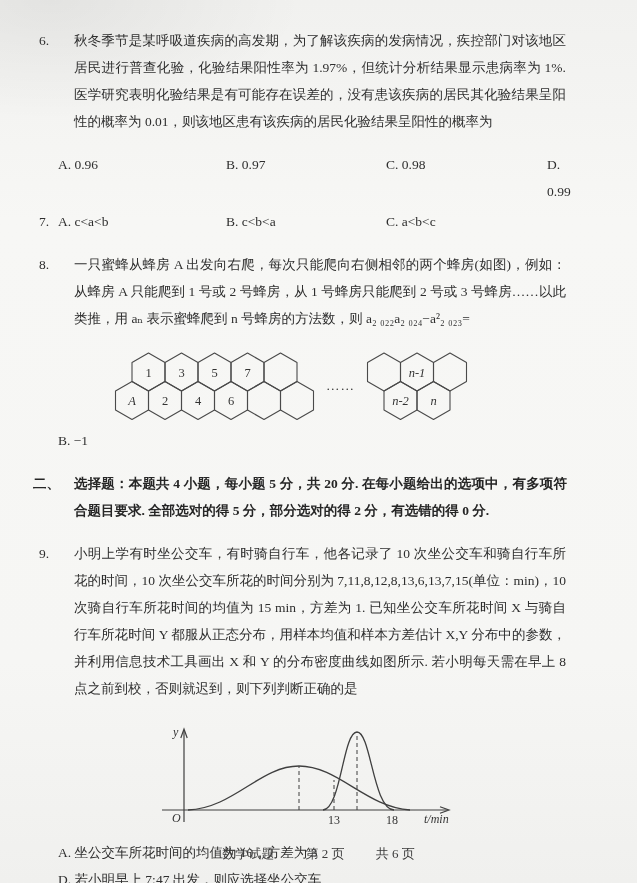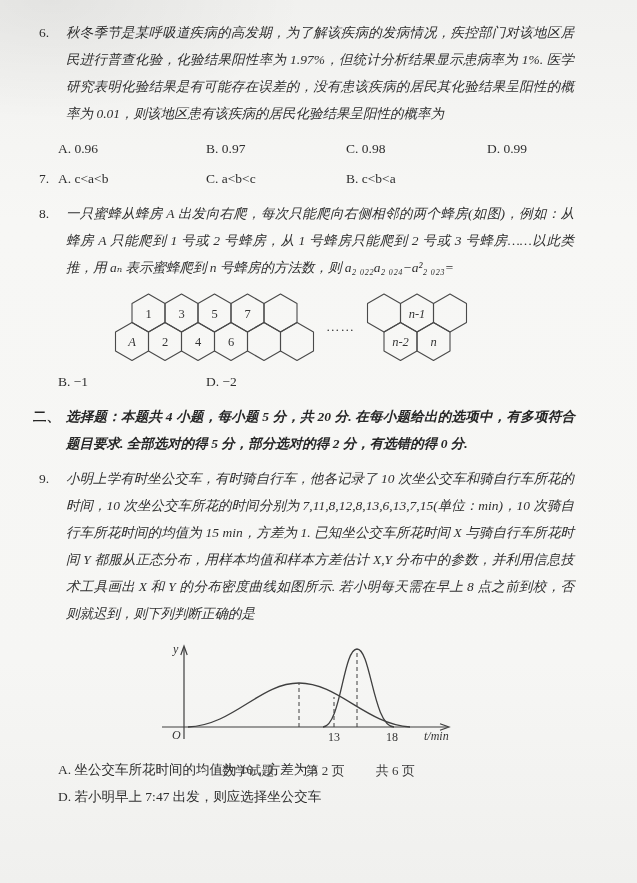--- a/index.html
+++ b/index.html
@@ -7,22 +7,22 @@
     width:637px;height:883px;overflow:hidden;position:relative;
     font-family:"Liberation Serif","DejaVu Serif",serif;
     font-size:13.5px;color:#2e2e2e;
     background:
       radial-gradient(ellipse 420px 200px at 8% 0%, rgba(0,0,0,0.06), transparent 60%),
       linear-gradient(180deg,#f1f1ef 0%, #f7f7f5 25%, #f6f6f4 75%, #f0f0ee 100%);
   }
   .paper{position:relative;padding-top:11px;}
   .q{position:relative;margin:0 0 3px 39px;width:543px;line-height:27px;}
   .qnum{position:absolute;left:0;top:0;}
-  .qtext{padding-left:19px;text-align:justify;margin:8px;font-style:italic;}
-  .opts4{display:grid;grid-template-columns:148px 140px 141px auto;padding-left:19px;margin:0 0 3px;}
+  .qtext{padding-left:19px;text-align:justify;margin:16px;}
+  .opts4{display:grid;grid-template-columns:148px 140px 141px auto;padding-left:19px;margin:0 0 3px;gap:20px;}
   .opts-list .opt{padding-left:19px;line-height:27px;}
   .sec{position:relative;margin:2px 0 2px 33px;width:550px;line-height:27px;font-weight:bold;color:#262626;}
   .sec .qnum{left:0;}
   .sec .qtext{padding-left:25px;}
   .fig-honeycomb{display:flex;align-items:center;gap:9px;margin:4px 0 3px 112px;}
   .fig-density{margin:2px 0 1px 148px;}
   svg{display:block;}
   .hex{fill:none;stroke:#4a4a4a;stroke-width:1.1;stroke-linejoin:round;}
   .hex-label{font-size:12.5px;fill:#333;text-anchor:middle;font-family:"Liberation Serif","DejaVu Serif",serif;}
   .hex-label.it{font-style:italic;}
@@ -49,22 +49,22 @@
       <span>B. 0.97</span>
       <span>C. 0.98</span>
       <span>D. 0.99</span>
     </div>
   </div>
 
   <div class="q">
     <span class="qnum">7.</span>
     <div class="opts4">
       <span>A. c&lt;a&lt;b</span>
+      <span>B. c&lt;b&lt;a</span>
       <span>C. a&lt;b&lt;c</span>
-      <span>B. c&lt;b&lt;a</span>
     </div>
   </div>
 
   <div class="q">
     <span class="qnum">8.</span>
     <p class="qtext">一只蜜蜂从蜂房 A 出发向右爬，每次只能爬向右侧相邻的两个蜂房(如图)，例如：从蜂房 A 只能爬到 1 号或 2 号蜂房，从 1 号蜂房只能爬到 2 号或 3 号蜂房……以此类推，用 aₙ 表示蜜蜂爬到 n 号蜂房的方法数，则 a₂ ₀₂₂a₂ ₀₂₄−a²₂ ₀₂₃=</p>
   </div>
 
   <div class="fig-honeycomb">
     <svg width="205" height="76" viewBox="0 0 205 76">
@@ -100,21 +100,20 @@
       <polygon class="hex" points="69.5,33.5 86,43 86,62 69.5,71.5 53,62 53,43"></polygon>
       <text class="hex-label it" x="53" y="28.5">n-1</text>
       <text class="hex-label it" x="36.5" y="57">n-2</text>
       <text class="hex-label it" x="69.5" y="57">n</text>
     </svg>
   </div>
 
   <div class="q">
     <div class="opts4">
       <span>B. −1</span>
-      <span>D. −2</span>
     </div>
   </div>
 
   <div class="sec">
     <span class="qnum">二、</span>
     <p class="qtext">选择题：本题共 4 小题，每小题 5 分，共 20 分. 在每小题给出的选项中，有多项符合题目要求. 全部选对的得 5 分，部分选对的得 2 分，有选错的得 0 分.</p>
   </div>
 
   <div class="q">
     <span class="qnum">9.</span>

